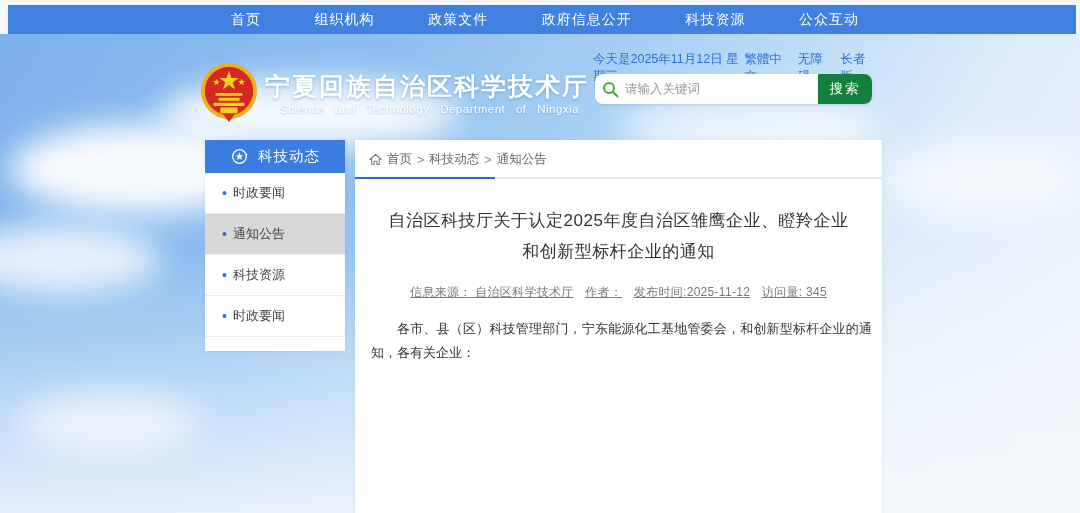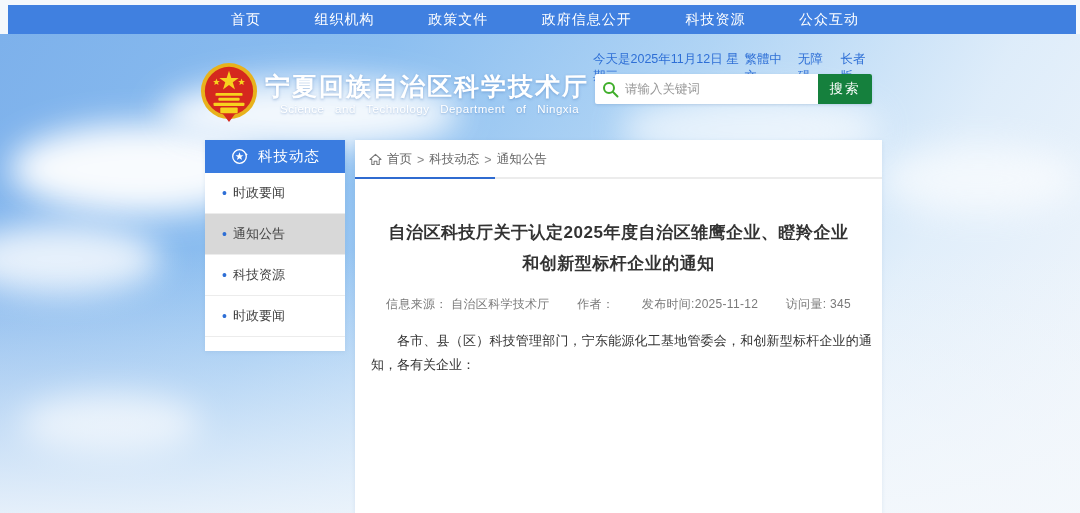--- a/index.html
+++ b/index.html
@@ -55,21 +55,21 @@
   
   .info-row {
     position:absolute; left:593px; top:51px; width:280px; z-index:4;
     display:flex; justify-content:space-between; align-items:center;
     font-size:12.5px; color:#2e6fd6;
   }
   .info-links { display:flex; gap:10px; }
   .info-links span { cursor:pointer; }
   .search-bar {
     position:absolute; left:595px; top:74px; width:277px; height:30px; z-index:4;
-    display:flex; background:#ffffff; border-radius:2px; overflow:hidden;
+    display:flex; background:#ffffff; border-radius:8px; overflow:hidden;
     box-shadow:0 1px 3px rgba(80,120,170,.25);
   }
   .search-bar .mag { flex:0 0 30px; display:flex; align-items:center; justify-content:center; }
   .search-bar input{
     flex:1; border:none; outline:none; font-size:12.5px; color:#333;
     font-family:"Liberation Sans","DejaVu Sans",sans-serif;
   }
   .search-bar input::placeholder{ color:#999; }
   .search-btn{
     flex:0 0 54px; background:#15803d; color:#fff; border:none; font-size:13.5px;
@@ -102,27 +102,27 @@
   .crumbs{
     display:flex; align-items:center; gap:5px;
     padding:11px 14px 9px 14px; font-size:12.5px; color:#666;
   }
   .crumbs .sep{ color:#888; }
   .crumbs span[data-name^="breadcrumb-link"]{ cursor:pointer; }
   .crumb-rule{ position:relative; height:2px; background:#ececec; margin:0 0 0 0; }
   .crumb-rule::after{ content:""; position:absolute; left:0; top:0; width:140px; height:2px; background:#2f6bd0; }
 
   .art-title{
-    margin-top:38px; text-align:center; font-size:17px; font-weight:bold; color:#333;
+    margin-top:26px; text-align:center; font-size:17px; font-weight:normal; color:#333;
     line-height:1.85; letter-spacing:.5px;
   }
   .art-meta{
     margin-top:16px; text-align:center; font-size:12px; color:#7a7a7a; letter-spacing:.3px;
   }
-  .art-meta span{ margin:0 12px; }
+  .art-meta span{ margin:0 4px;text-decoration:underline; }
   .art-body{ margin-top:16px; padding:0 10px 0 16px; }
   .art-body p{
     font-size:13px; color:#333; line-height:1.85; text-indent:2em; text-align:justify;
   }
 </style>
 </head>
 <body>
 <div class="stage" data-name="page">
 
   <div class="sky" data-name="sky-banner">

